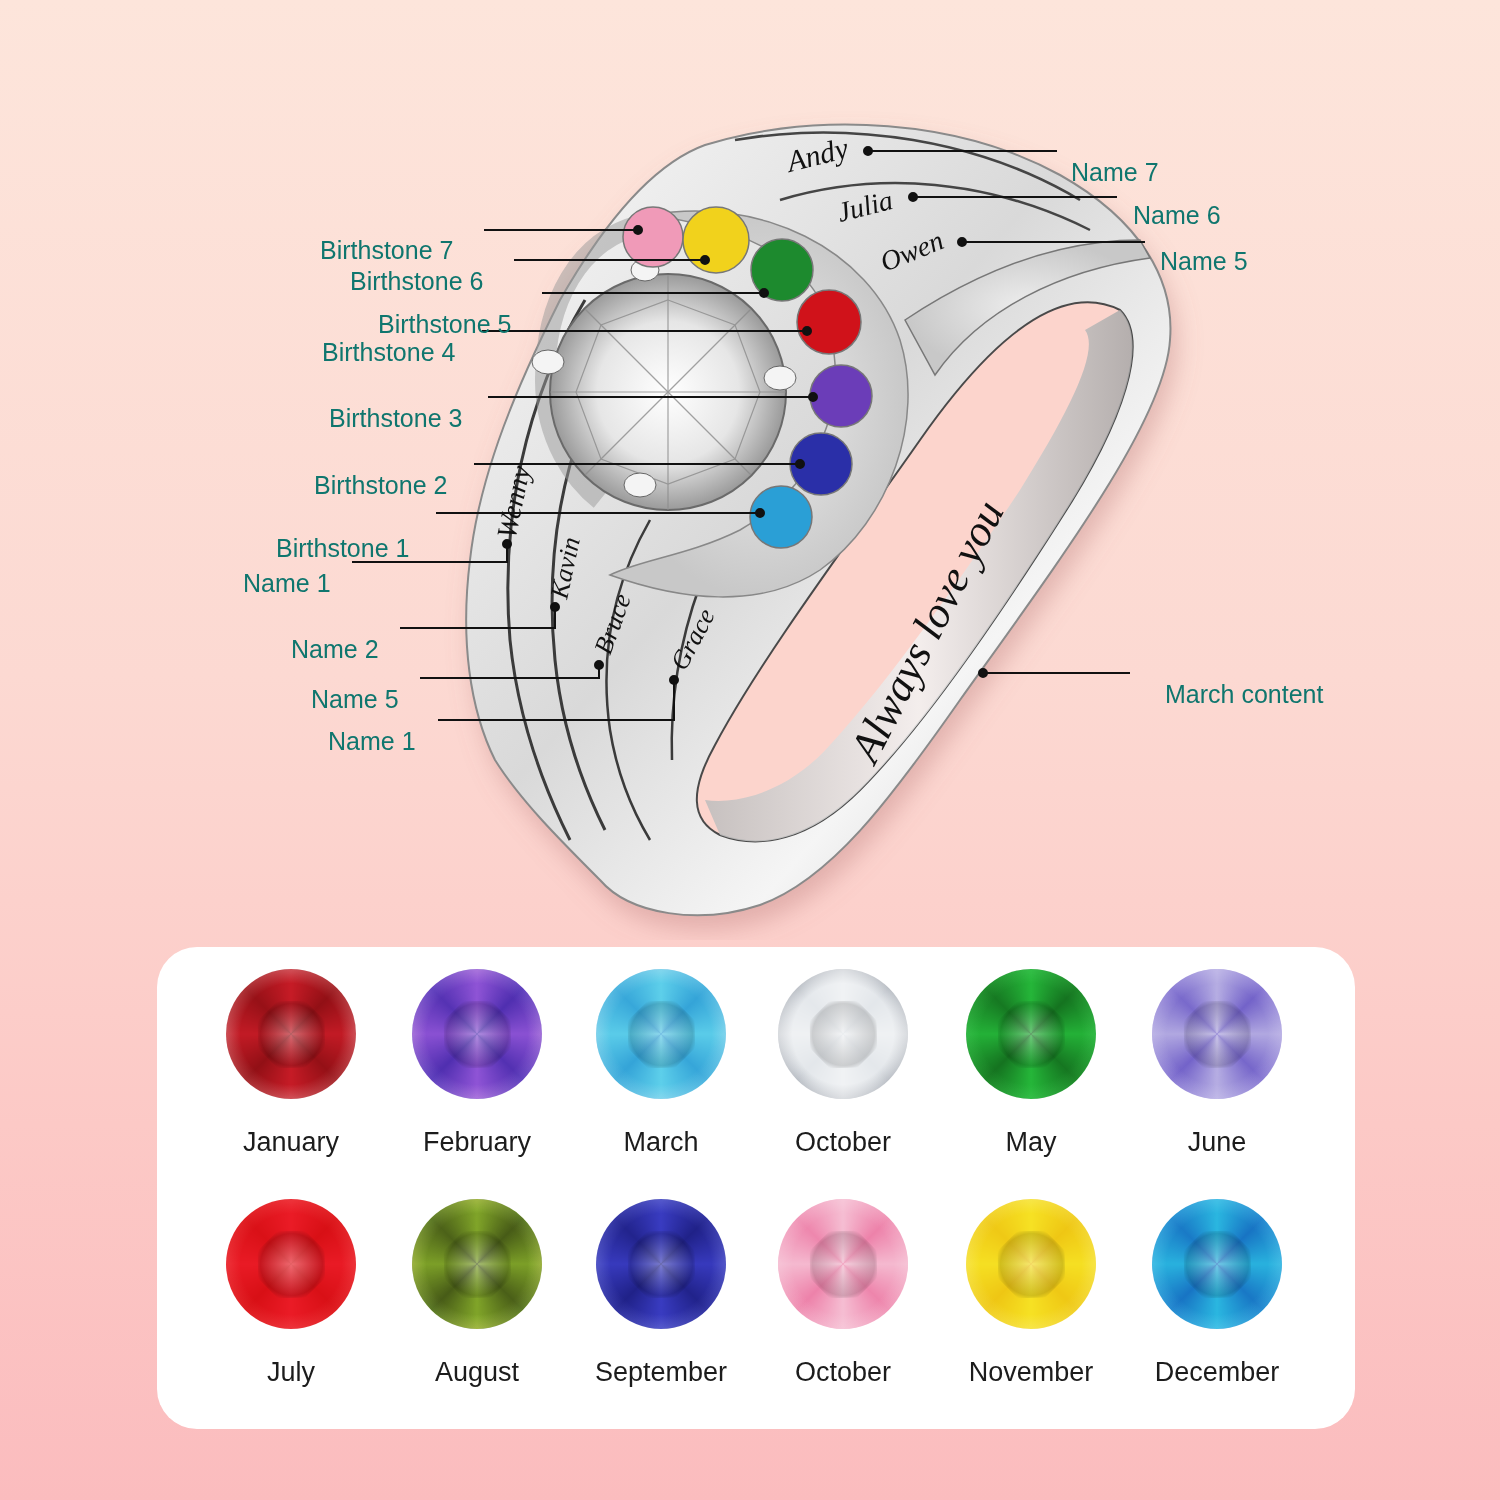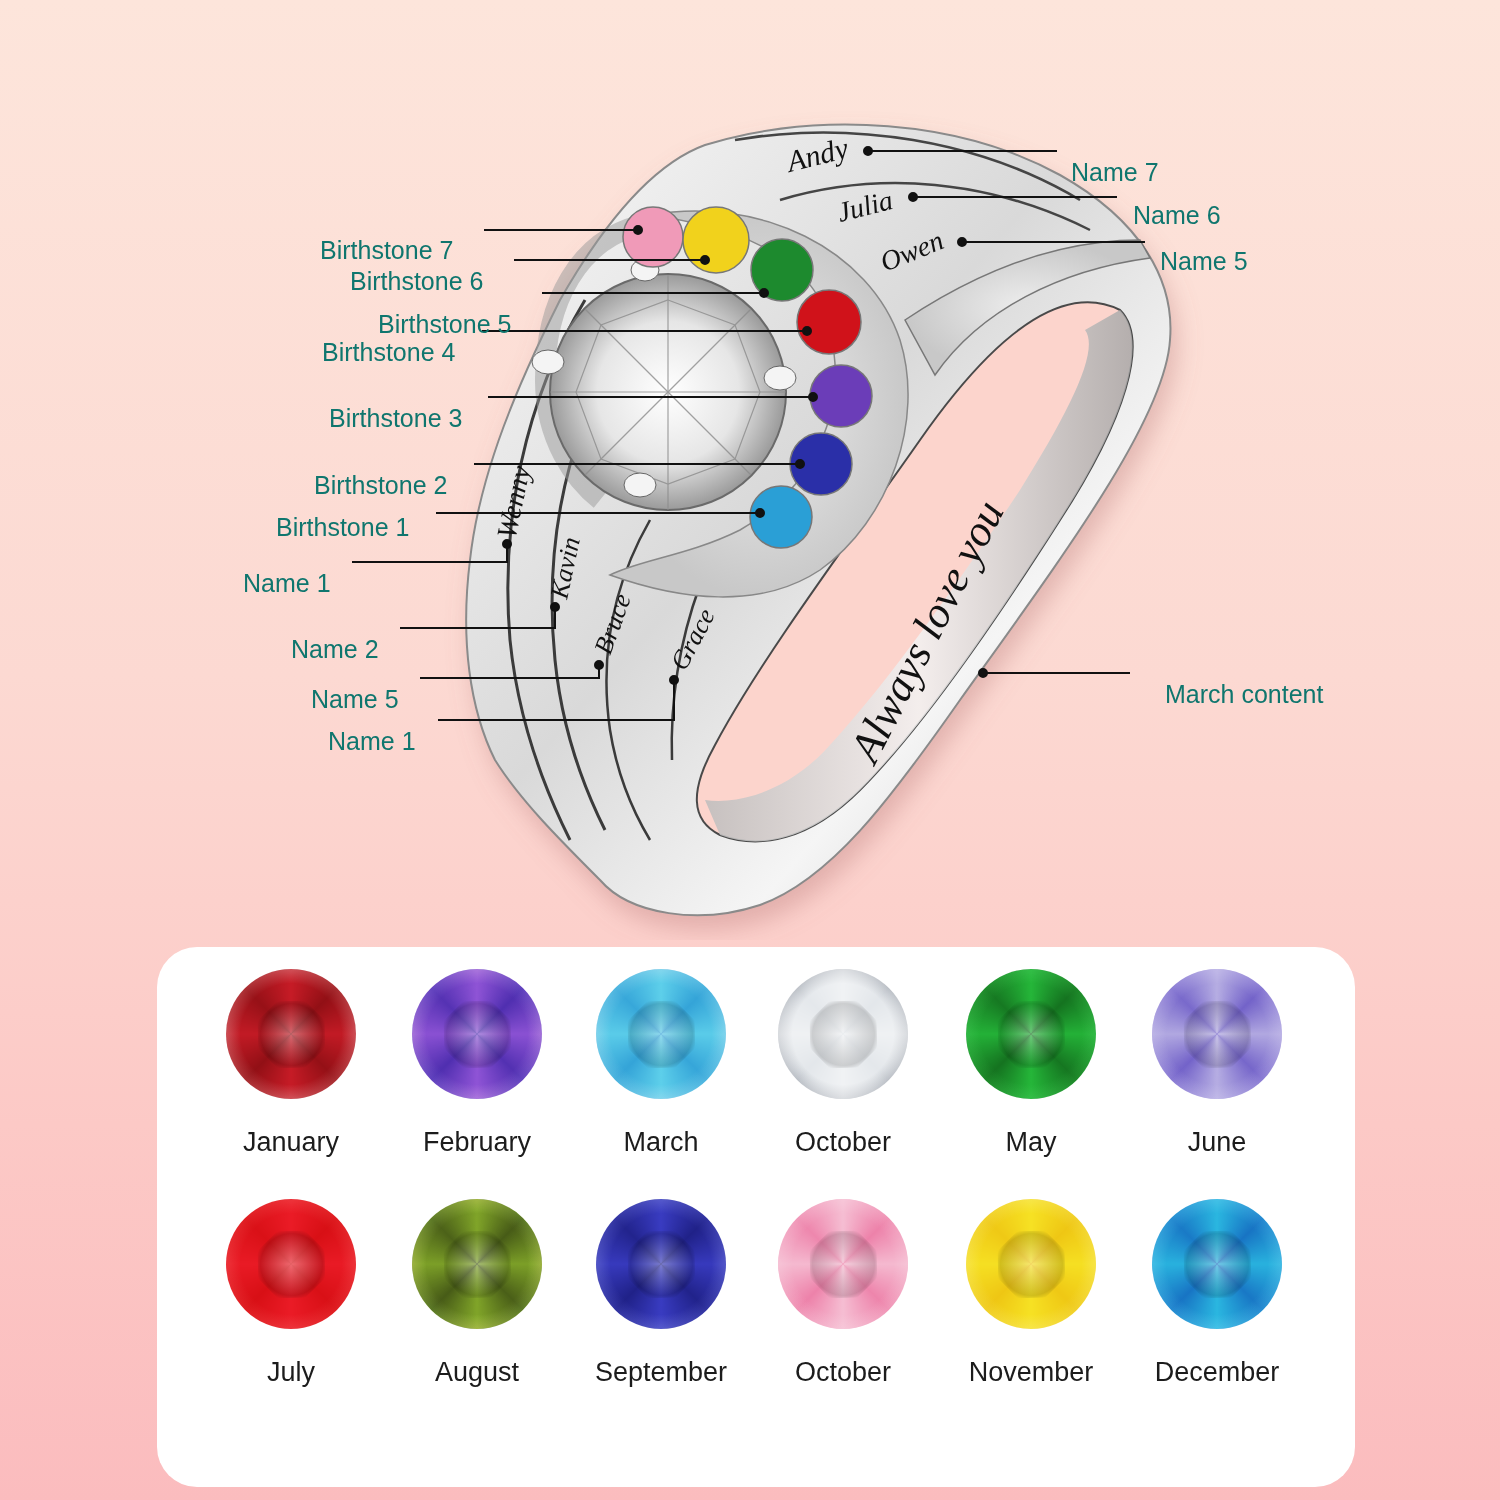--- a/index.html
+++ b/index.html
@@ -13,21 +13,21 @@
   .ring-svg { position:absolute; left:0; top:0; }
   .label {
     position:absolute; font-size:25px; line-height:28px; white-space:nowrap; color:#0f766e;margin-top:21px;
   }
   .engr {
     font-family: "Liberation Serif", "DejaVu Serif", serif; font-style:italic;
     fill:#111;
   }
   
   .panel {
-    position:absolute; left:157px; top:947px; width:1198px; height:540px;
+    position:absolute; left:157px; top:947px; width:1198px; height:482px;
     background:#ffffff; border-radius:40px;
   }
   .stone-cell { position:absolute; width:180px; text-align:center; }
   .gem {
     width:130px; height:130px; margin:0 auto; border-radius:50%; position:relative; overflow:hidden;
   }
   .gem::before {
     content:""; position:absolute; inset:0; border-radius:50%;
     background:
       conic-gradient(from 0deg, rgba(255,255,255,.35), rgba(0,0,0,.25), rgba(255,255,255,.3), rgba(0,0,0,.22), rgba(255,255,255,.35), rgba(0,0,0,.25), rgba(255,255,255,.3), rgba(0,0,0,.2), rgba(255,255,255,.35));
@@ -184,21 +184,21 @@
   <div class="label" style="left:1071px; top:137px;">Name 7</div>
   <div class="label" style="left:1133px; top:180px;">Name 6</div>
   <div class="label" style="left:1160px; top:226px;">Name 5</div>
 
   <div class="label" style="left:320px; top:215px;">Birthstone 7</div>
   <div class="label" style="left:350px; top:246px;">Birthstone 6</div>
   <div class="label" style="left:378px; top:289px;">Birthstone 5</div>
   <div class="label" style="left:322px; top:317px;">Birthstone 4</div>
   <div class="label" style="left:329px; top:383px;">Birthstone 3</div>
   <div class="label" style="left:314px; top:450px;">Birthstone 2</div>
-  <div class="label" style="left:276px; top:492px;">Birthstone 1</div>
+  <div class="label" style="left:276px; top:513px;">Birthstone 1</div>
 
   <div class="label" style="left:243px; top:548px;">Name 1</div>
   <div class="label" style="left:291px; top:614px;">Name 2</div>
   <div class="label" style="left:311px; top:664px;">Name 5</div>
   <div class="label" style="left:328px; top:706px;">Name 1</div>
 
   <div class="label" style="left:1165px; top:659px;">March content</div>
 </div>
 
 <div class="panel">

